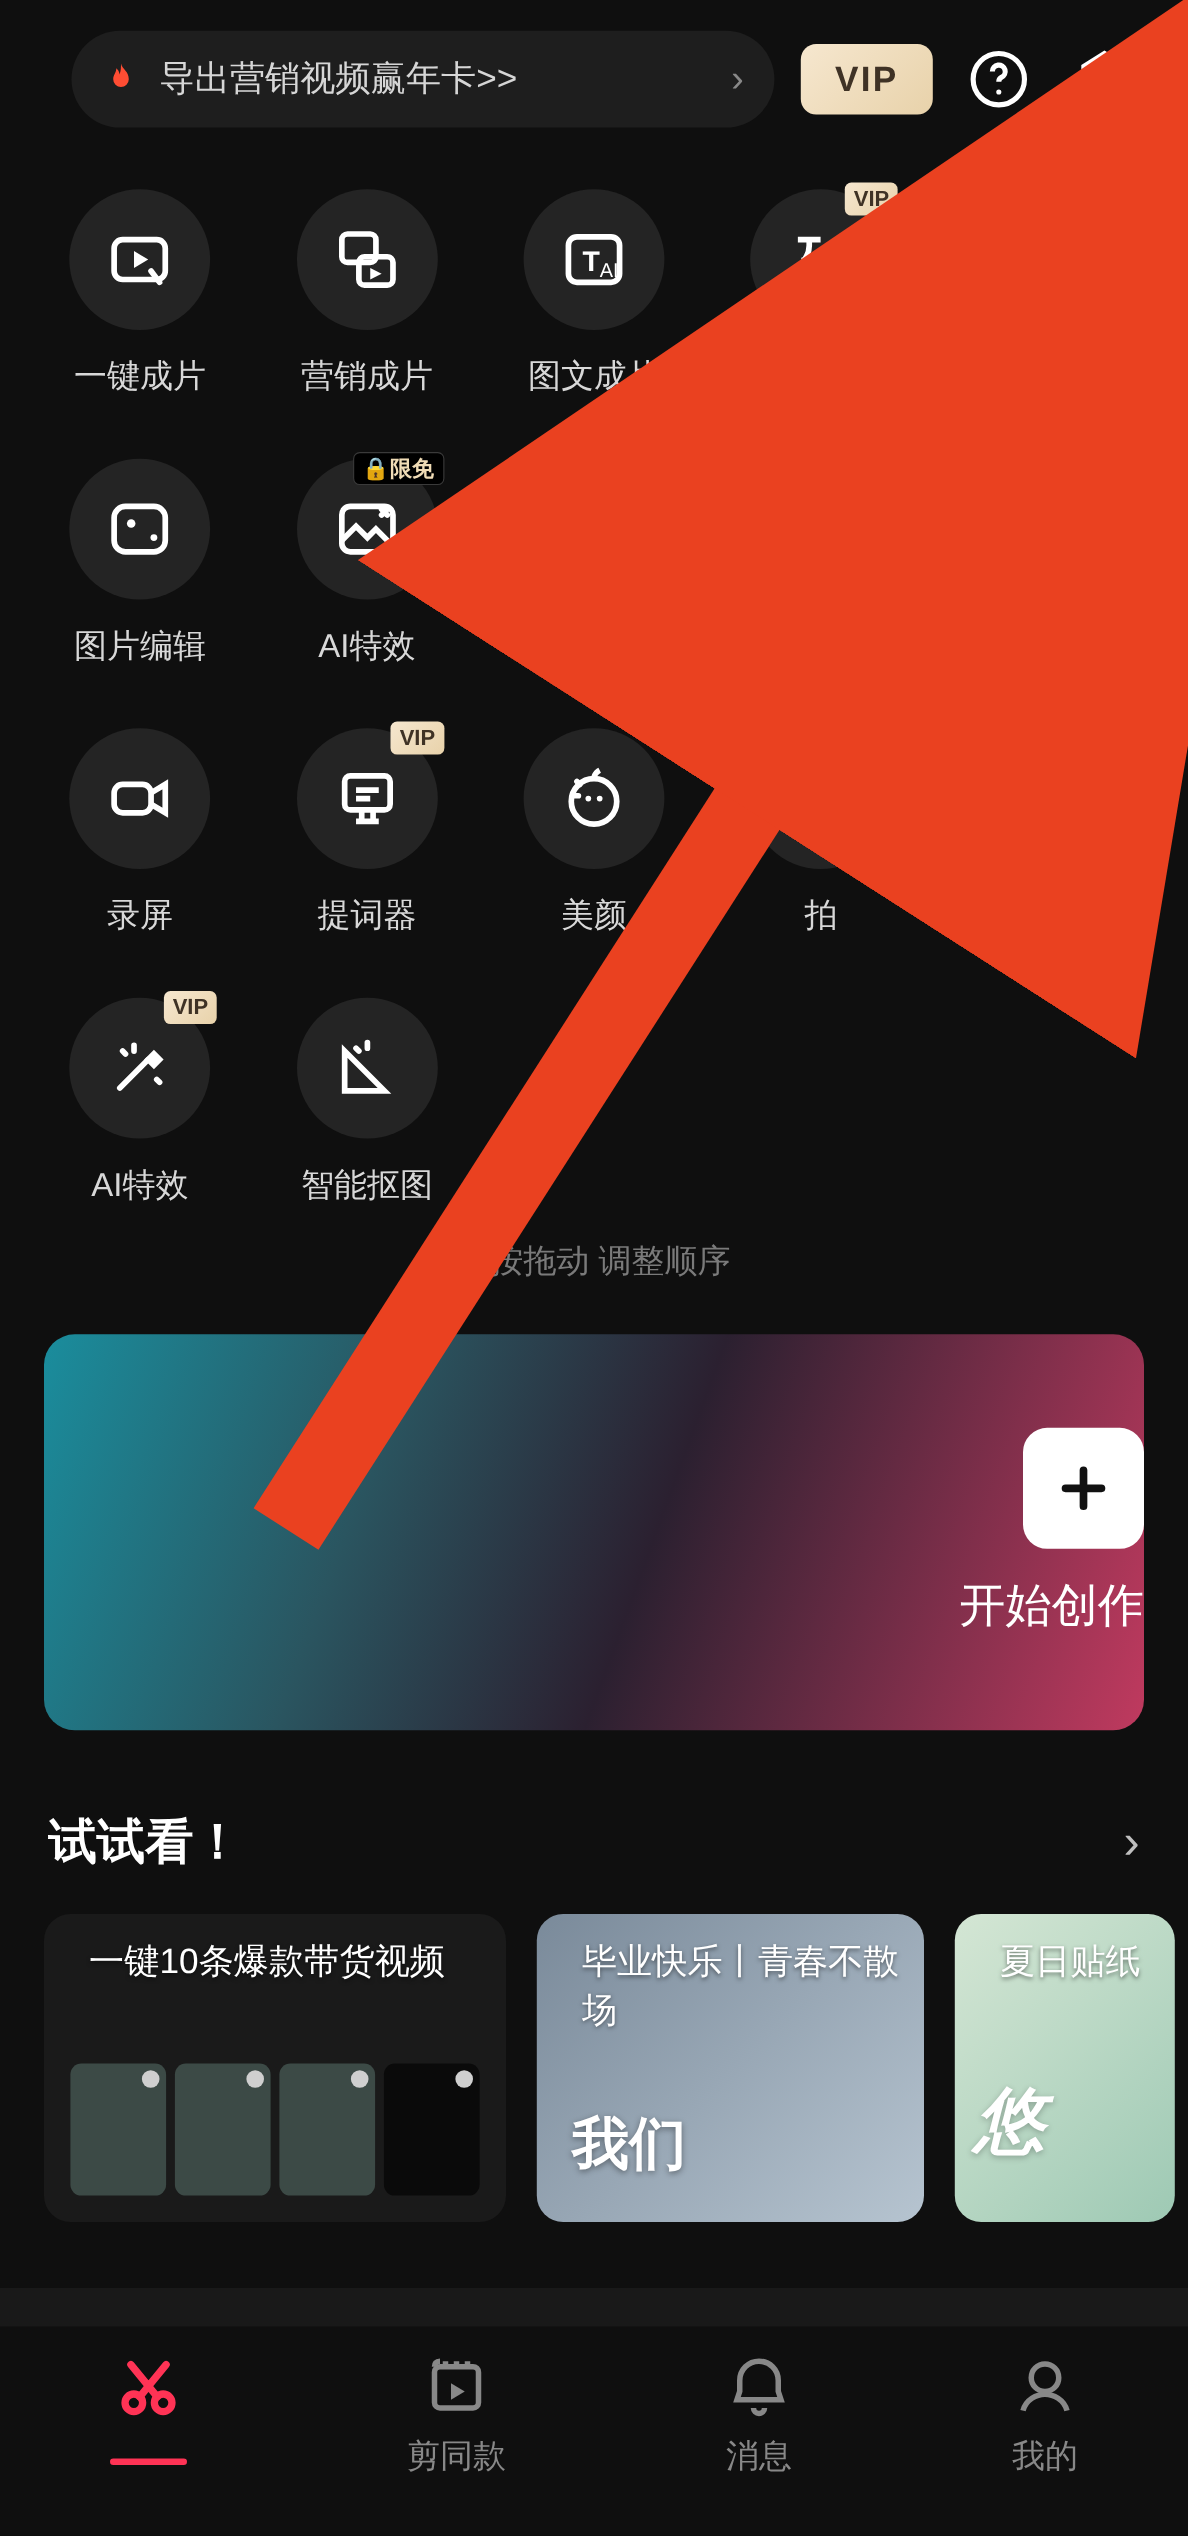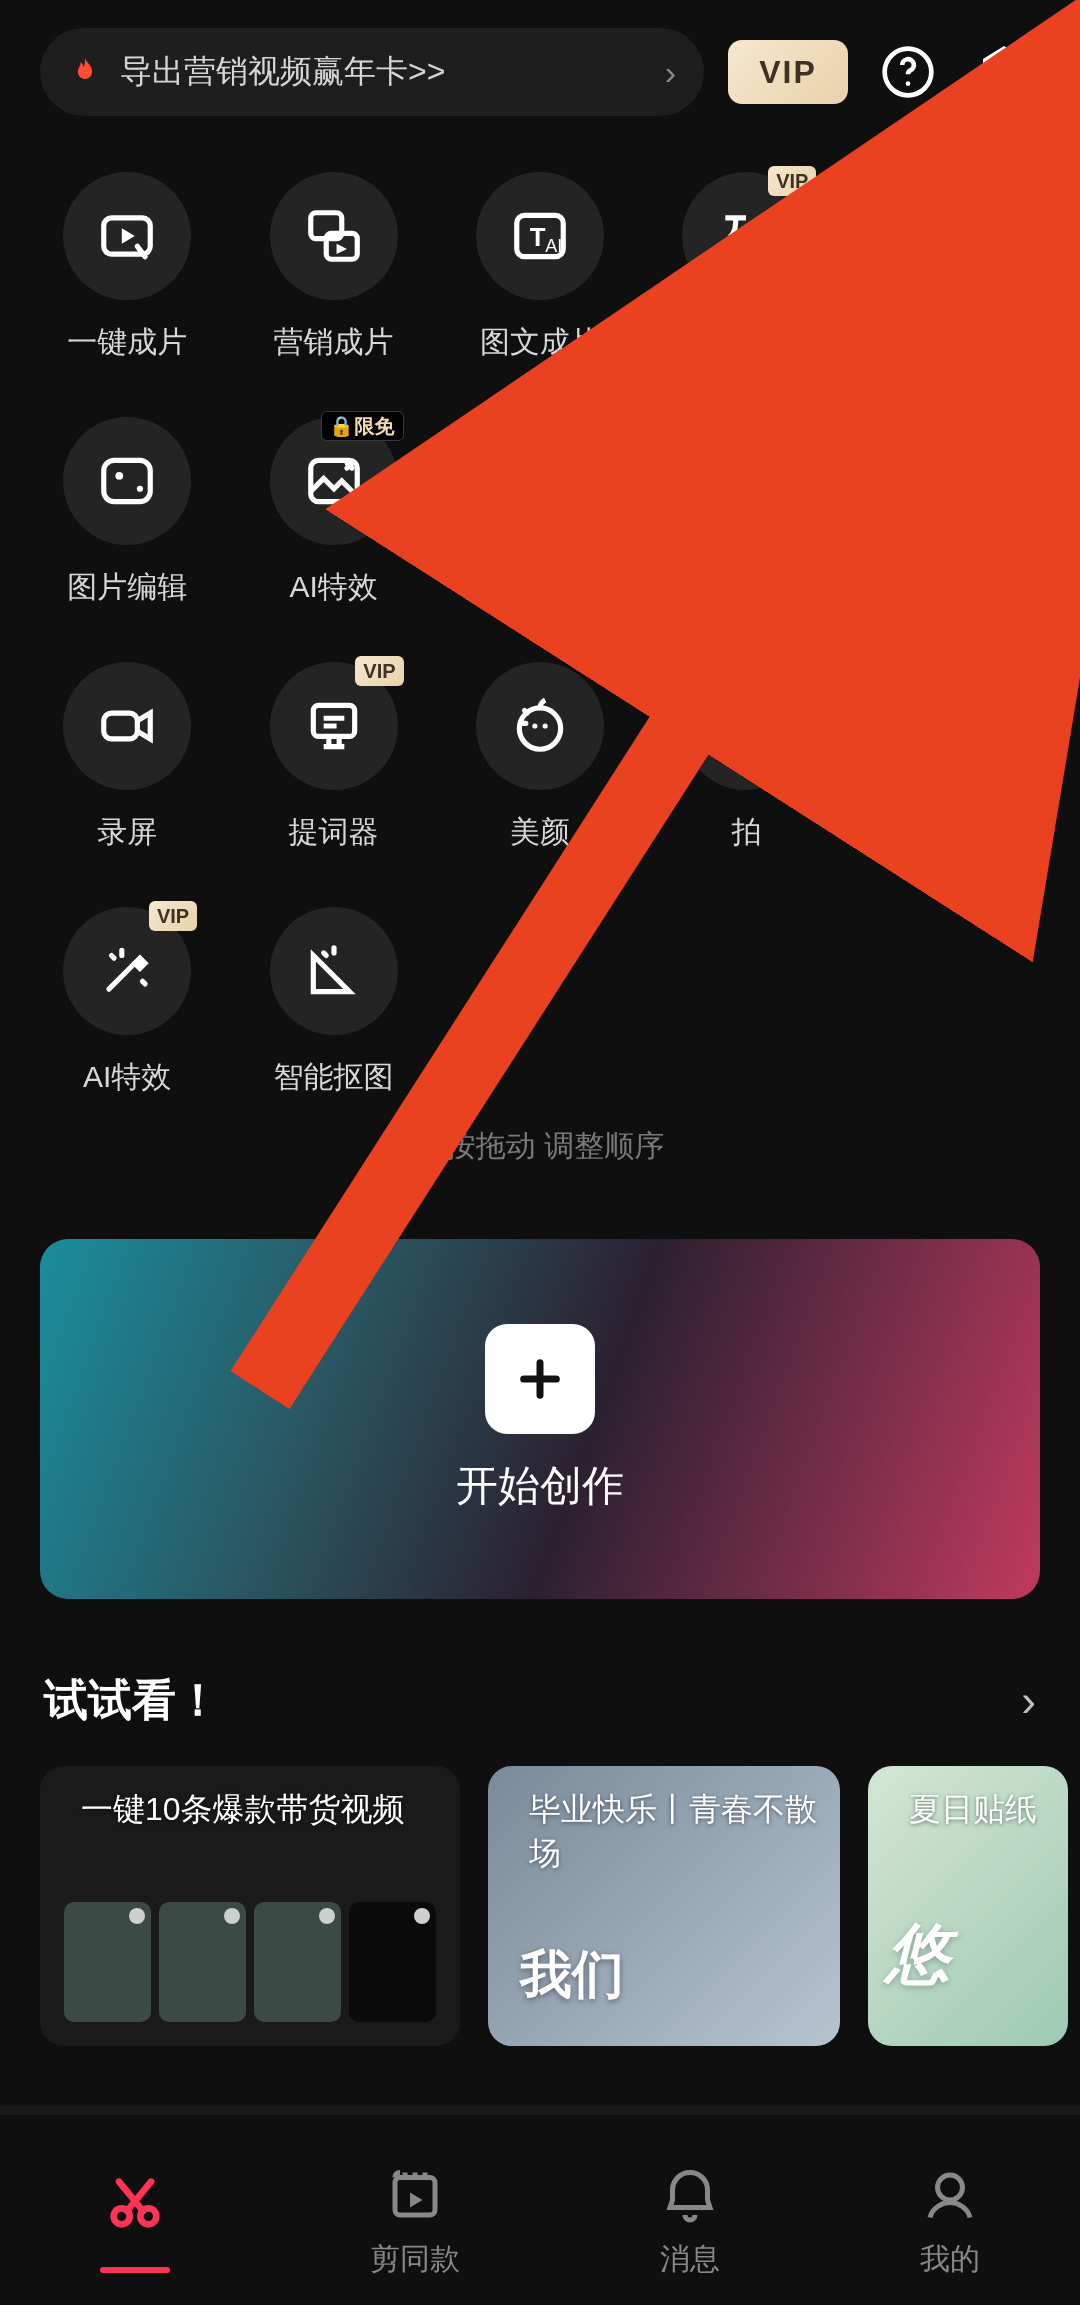--- a/index.html
+++ b/index.html
@@ -11,20 +11,21 @@
     color: #fff;
     overflow: hidden;
     position: relative;
   }
   
   .top-bar {
     display: flex;
     align-items: center;
     padding: 28px 40px 0 40px;
     gap: 24px;
+    margin-left: 25px;
   }
   .promo-pill {
     flex: 1;
     height: 88px;
     background: #1e1e1e;
     border-radius: 44px;
     display: flex;
     align-items: center;
     padding: 0 28px;
     color: #d6d6d6;
@@ -99,25 +100,25 @@
   }
   
   .hint {
     text-align:center;
     color:#7a7a7a;
     font-size:30px;
     margin-top:28px;
   }
   
   .big-card {
-    margin:72px 40px 0 40px;
+    margin:46px 40px 0 40px;
     height:360px;
     border-radius:28px;
     background: linear-gradient(110deg,#1a8d9d 0%, #2a5560 30%, #2b2030 55%, #c03a5f 100%);
-    display:flex; align-items:center; justify-content:center;
+    display:flex; align-items:flex-end; justify-content:center;
     flex-direction:column; gap:24px;
   }
   .big-card .plus {
     width:110px; height:110px; background:#fff;
     border-radius:22px;
     display:flex; align-items:center; justify-content:center;
   }
   .big-card .plus svg { stroke:#111; }
   .big-card .txt { font-size:42px; color:#fff; font-weight:500; }
   
@@ -186,21 +187,21 @@
   .upload-bar .act { margin-left:auto; color:#2ec47a; }
   .upload-bar .sep { color:#3a3a3a; font-size:38px; padding:0 10px; }
   .upload-bar .close { color:#fff; }
   
   .tabbar {
     position:absolute;
     bottom:0; left:0; right:0;
     height:190px;
     background:#0f0f0f;
     display:flex;
-    align-items:center;
+    align-items:flex-start;
     justify-content:space-around;
     padding-top:24px;
   }
   .tab {
     display:flex; flex-direction:column; align-items:center; gap:14px;
     color:#888; font-size:30px;
   }
   .tab.active { color:#ff3355; }
   .tab.active .underline {
     width:70px; height:6px; background:#ff3355; border-radius:3px; margin-top:4px;

